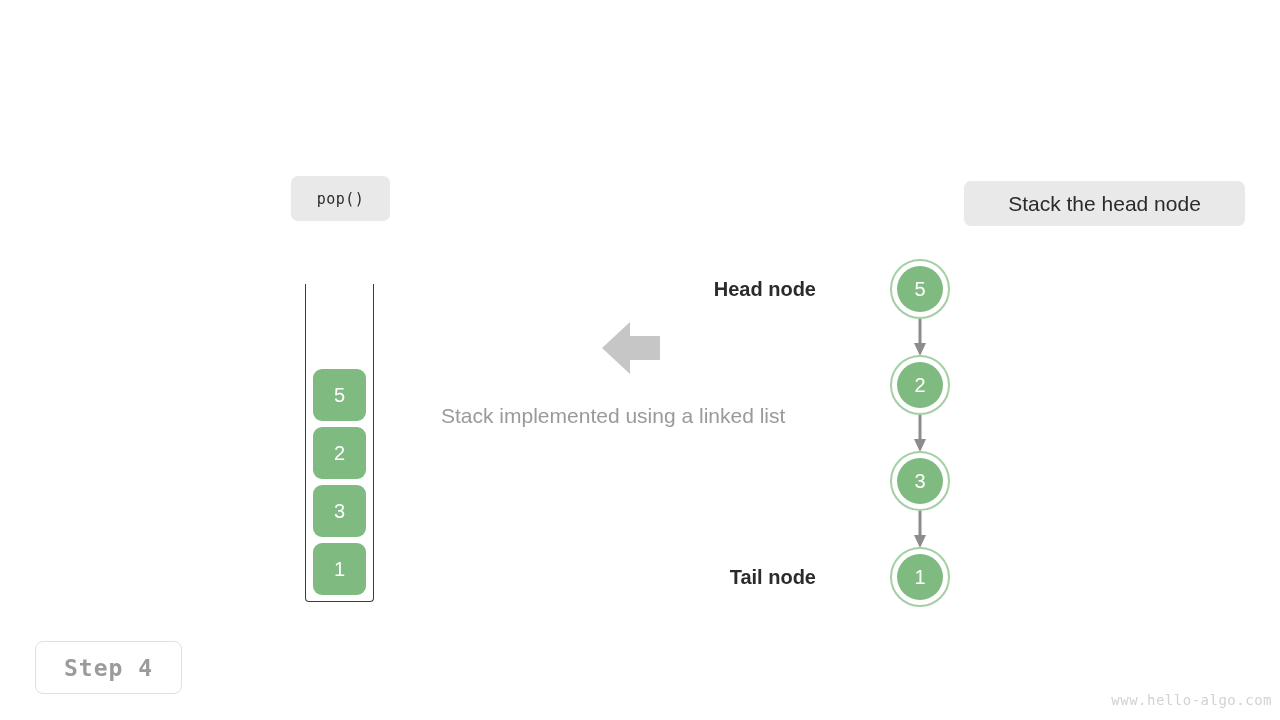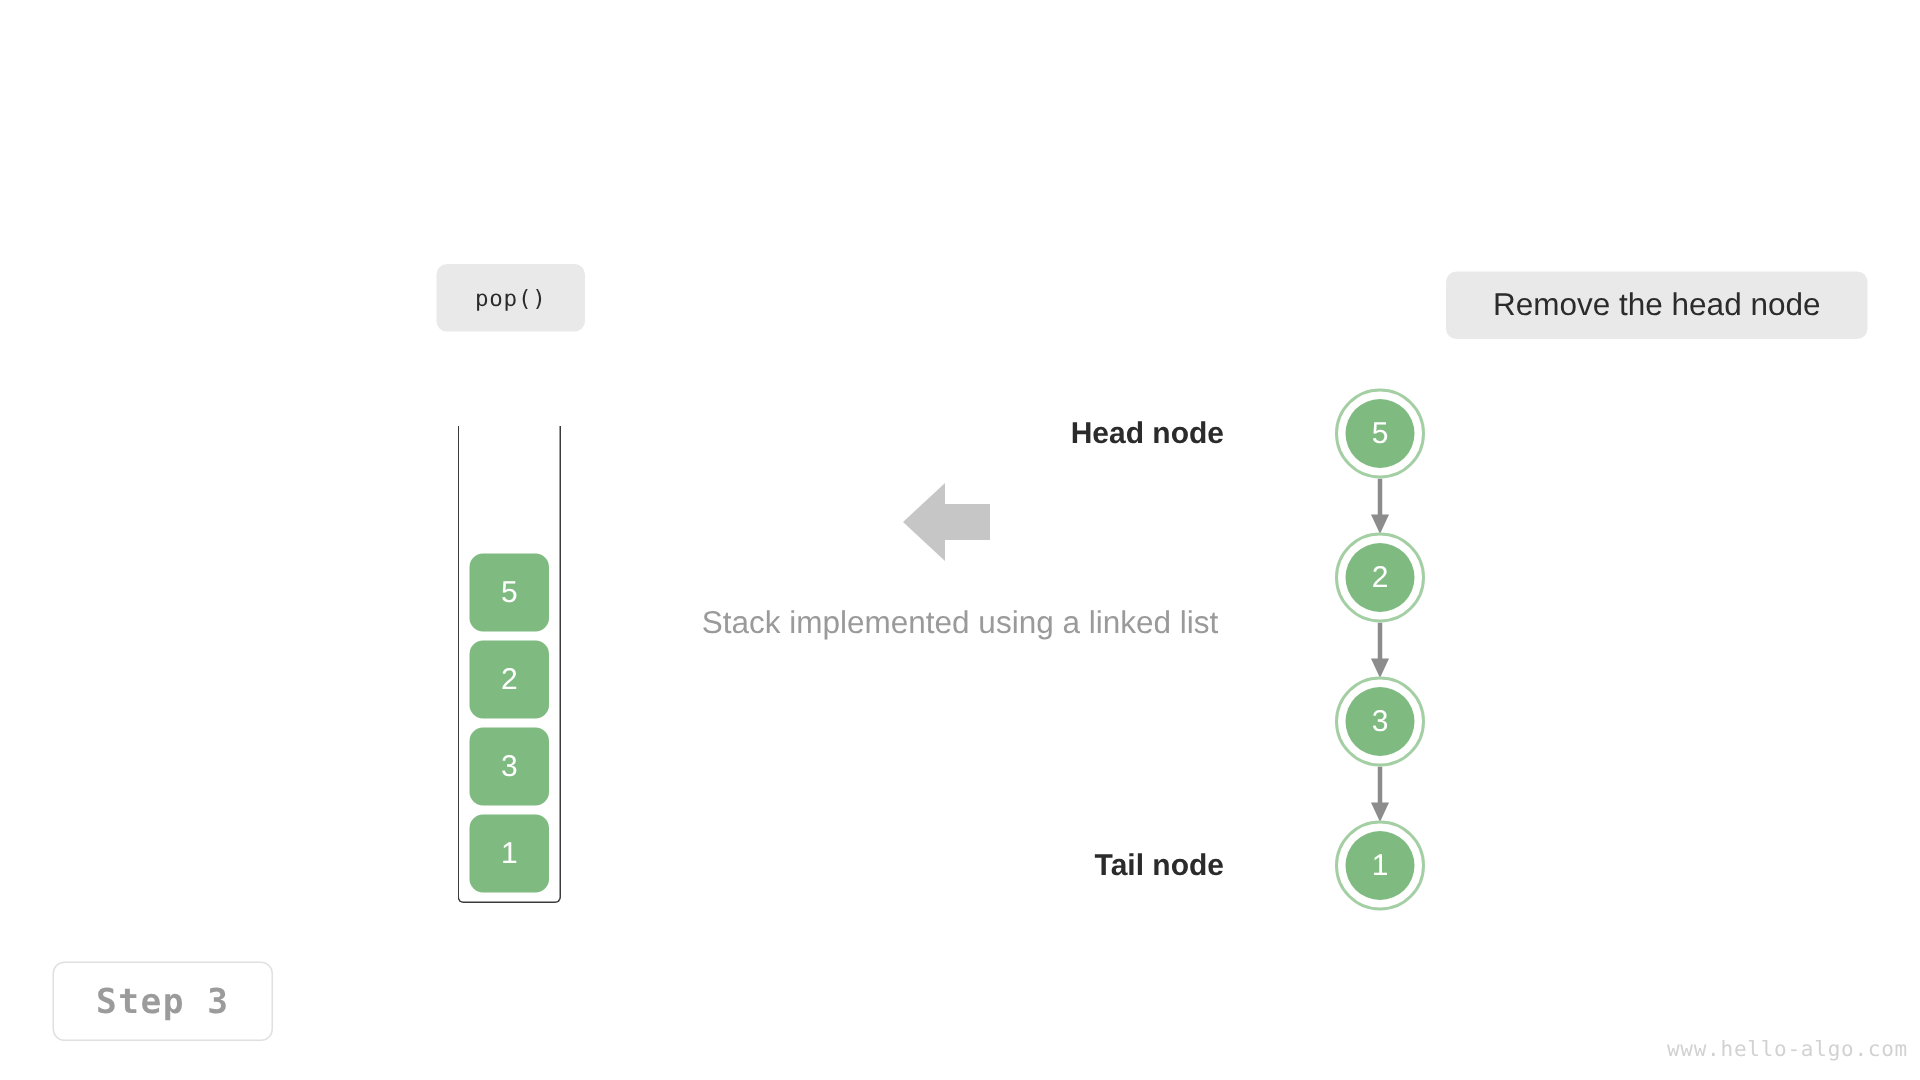--- a/index.html
+++ b/index.html
@@ -52,21 +52,21 @@
     font-size: 21px;
     color: #2b2b2b;
   }
 
   
   .caption {
     position: absolute;
     left: 441px;
     top: 404px;
     width: 398px;
-    text-align: center;
+    text-align: left;
     font-size: 21px;
     color: #9a9a9a;
     white-space: nowrap;
   }
 
   
   .step-badge {
     position: absolute;
     left: 35px;
     top: 641px;
@@ -197,21 +197,21 @@
   .label-head { left: 650px; top: 278px; width: 166px; }
   .label-tail { left: 650px; top: 566px; width: 166px; }
 </style>
 </head>
 <body>
 
 <div id="stage">
 
   <div class="op-label">pop()</div>
 
-  <div class="action-note">Remove the head node</div>
+  <div class="action-note">Stack the head node</div>
 
   <div class="stack-wrap">
     <div class="stack-frame"></div>
     <div class="stack-items">
       <div class="stack-cell">5</div>
       <div class="stack-cell">2</div>
       <div class="stack-cell">3</div>
       <div class="stack-cell">1</div>
     </div>
   </div>
@@ -258,17 +258,17 @@
 
     <div class="ll-node" style="top:295px;">
       <div class="disc">1</div>
     </div>
 
   </div>
 
   <div class="node-label label-tail">Tail node</div>
   <div class="node-label label-head">Head node</div>
 
-  <div class="step-badge">Step 3</div>
+  <div class="step-badge">Step 4</div>
 
   <div class="watermark">www.hello-algo.com</div>
 
 </div>
 
 </body></html>

